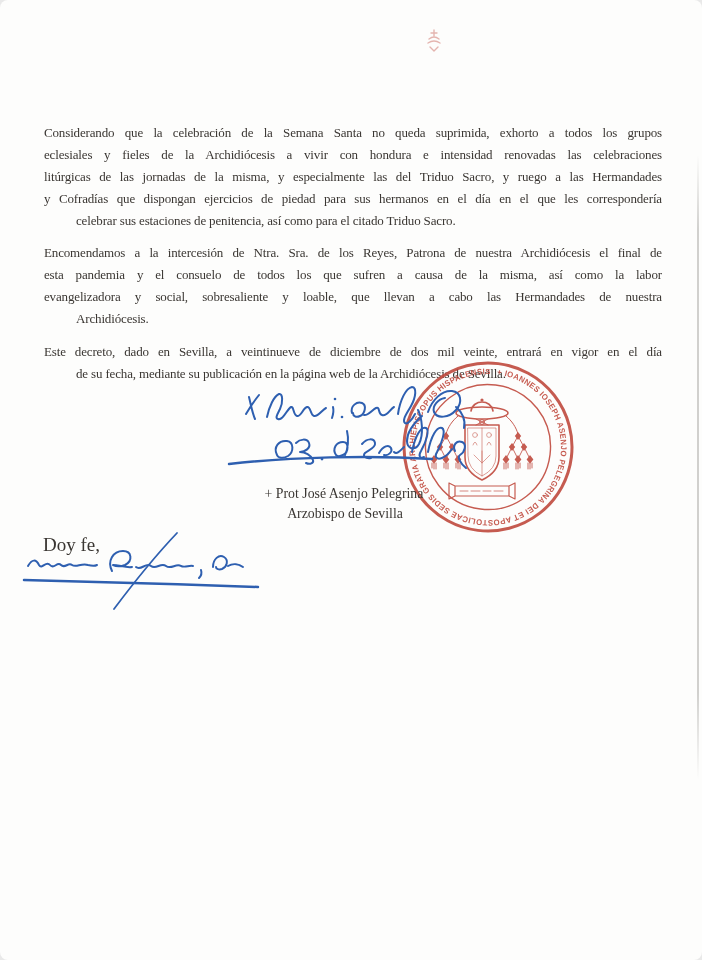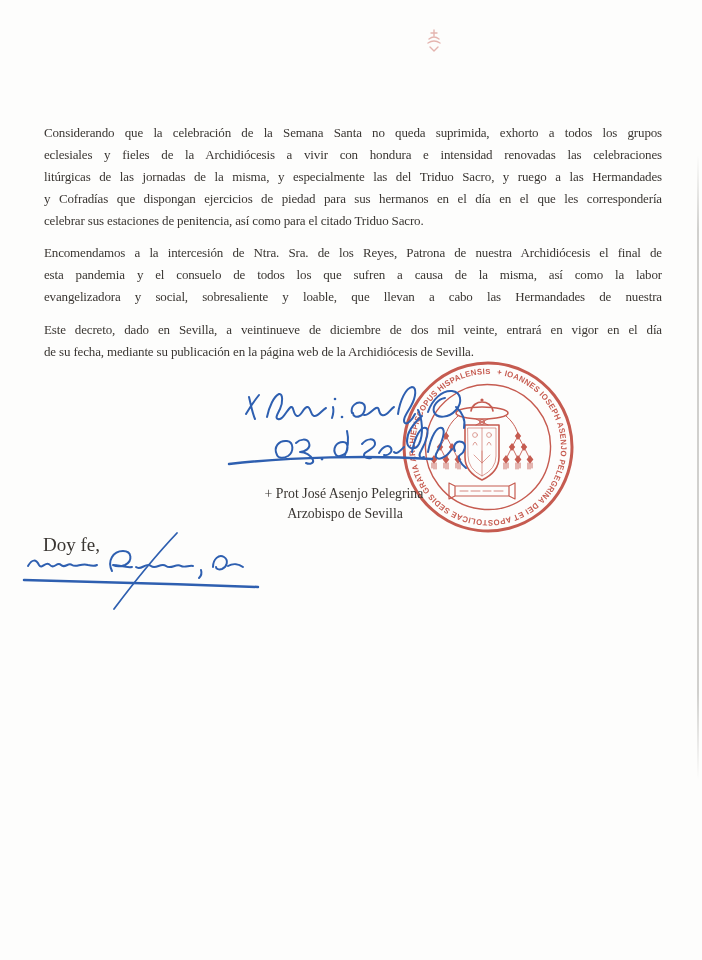--- a/index.html
+++ b/index.html
@@ -1,24 +1,24 @@
 <!DOCTYPE html>
 <html style="--paper: #fdfdfc; --text: #3a3632; --seal-red: #c04a3e; --ink-blue: #2e5fb0; --edge-gray: #c2c1be;"><head>
 <meta charset="utf-8">
 <style>
   html,body{margin:0;padding:0;}
   body{width:702px;height:960px;background:#e9e9e9;}
   .page{position:relative;width:702px;height:960px;background:var(--paper,#fdfdfc);
-        overflow:hidden;font-family:"Liberation Serif", serif;color:var(--text,#3a3632);}
+        overflow:hidden;font-family:"Liberation Serif", serif;color:var(--text,#3a3632);border-radius:8px;}
   
   #letter-body{position:absolute;left:44px;top:122px;width:618px;}
   .paragraph{margin:0 0 11px 0;}
   .line{width:618px;height:21.9px;line-height:21.9px;font-size:13px;letter-spacing:-0.15px;
         text-align:justify;text-align-last:justify;white-space:normal;}
-  .line.last{text-align-last:left;}
+  .line.last{text-align-last:left;margin-left:32px;}
   
   .typed{position:absolute;text-align:center;font-size:13.8px;line-height:18px;}
   .typed-name{left:234px;top:485px;width:220px;}
   .typed-title{left:235px;top:505px;width:220px;}
   .doyfe{position:absolute;left:43px;top:534px;font-size:19px;}
   .secblock{position:absolute;left:43px;top:623px;font-size:13.4px;line-height:20.2px;}
   .pre{white-space:pre;}
   
   .seal{position:absolute;left:399px;top:358px;width:178px;height:178px;opacity:.9;}
   .red-stroke{stroke:var(--seal-red,#c04a3e);fill:none;stroke-linecap:round;stroke-linejoin:round;}
@@ -48,20 +48,21 @@
         <div class="line">Considerando que la celebración de la Semana Santa no queda suprimida, exhorto a todos los grupos</div>
         <div class="line">eclesiales y fieles de la Archidiócesis a vivir con hondura e intensidad renovadas las celebraciones</div>
         <div class="line">litúrgicas de las jornadas de la misma, y especialmente las del Triduo Sacro, y ruego a las Hermandades</div>
         <div class="line">y Cofradías que dispongan ejercicios de piedad para sus hermanos en el día en el que les correspondería</div>
         <div class="line last">celebrar sus estaciones de penitencia, así como para el citado Triduo Sacro.</div>
       </div>
       <div class="paragraph">
         <div class="line">Encomendamos a la intercesión de Ntra. Sra. de los Reyes, Patrona de nuestra Archidiócesis el final de</div>
         <div class="line">esta pandemia y el consuelo de todos los que sufren a causa de la misma, así como la labor</div>
         <div class="line">evangelizadora y social, sobresaliente y loable, que llevan a cabo las Hermandades de nuestra</div>
+        <div class="line last">Archidiócesis.</div>
       </div>
       <div class="paragraph">
         <div class="line">Este decreto, dado en Sevilla, a veintinueve de diciembre de dos mil veinte, entrará en vigor en el día</div>
         <div class="line last">de su fecha, mediante su publicación en la página web de la Archidiócesis de Sevilla.</div>
       </div>
     </div>
 
   <svg class="seal" viewBox="-89 -89 178 178">
     <defs>
       <path id="sealTextCircle" d="M 0 -73 A 73 73 0 1 1 -0.15 -73" fill="none"></path>

